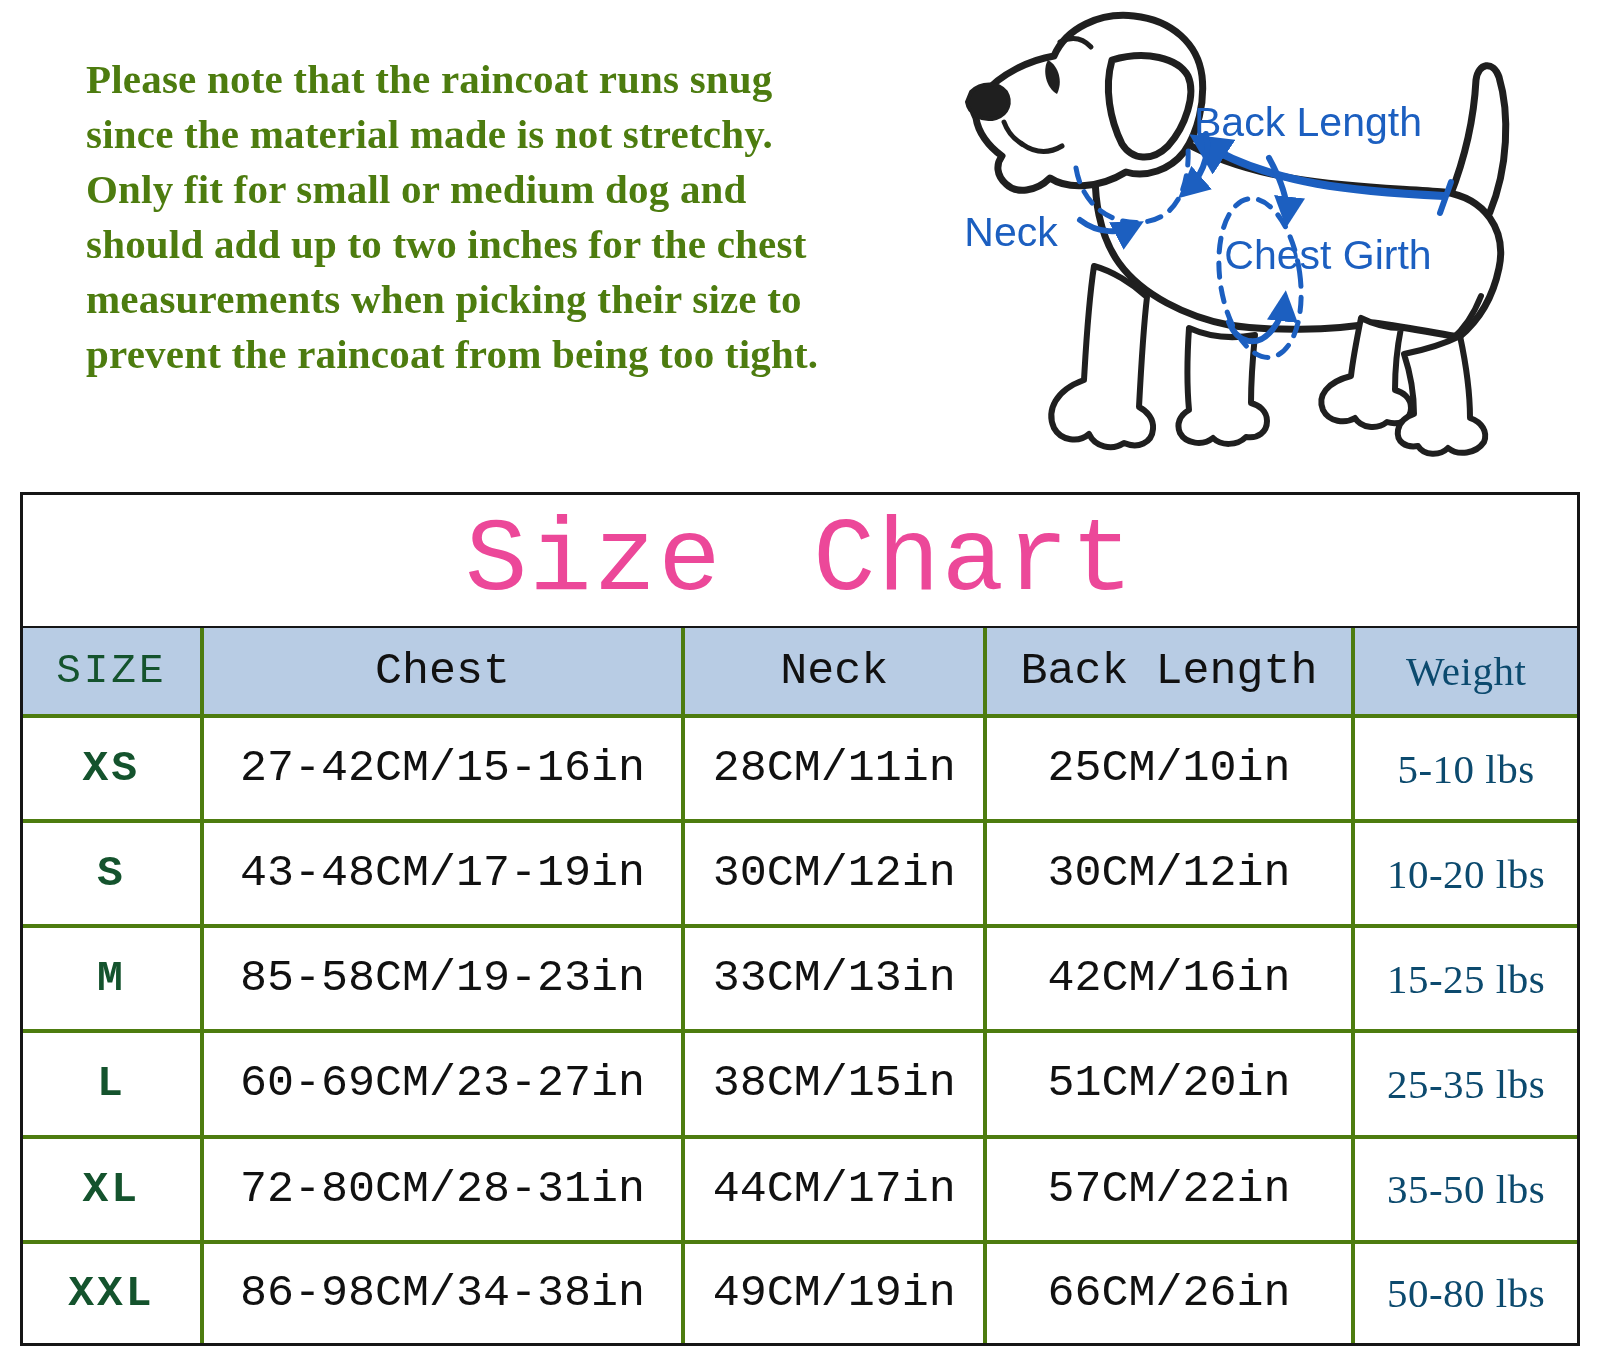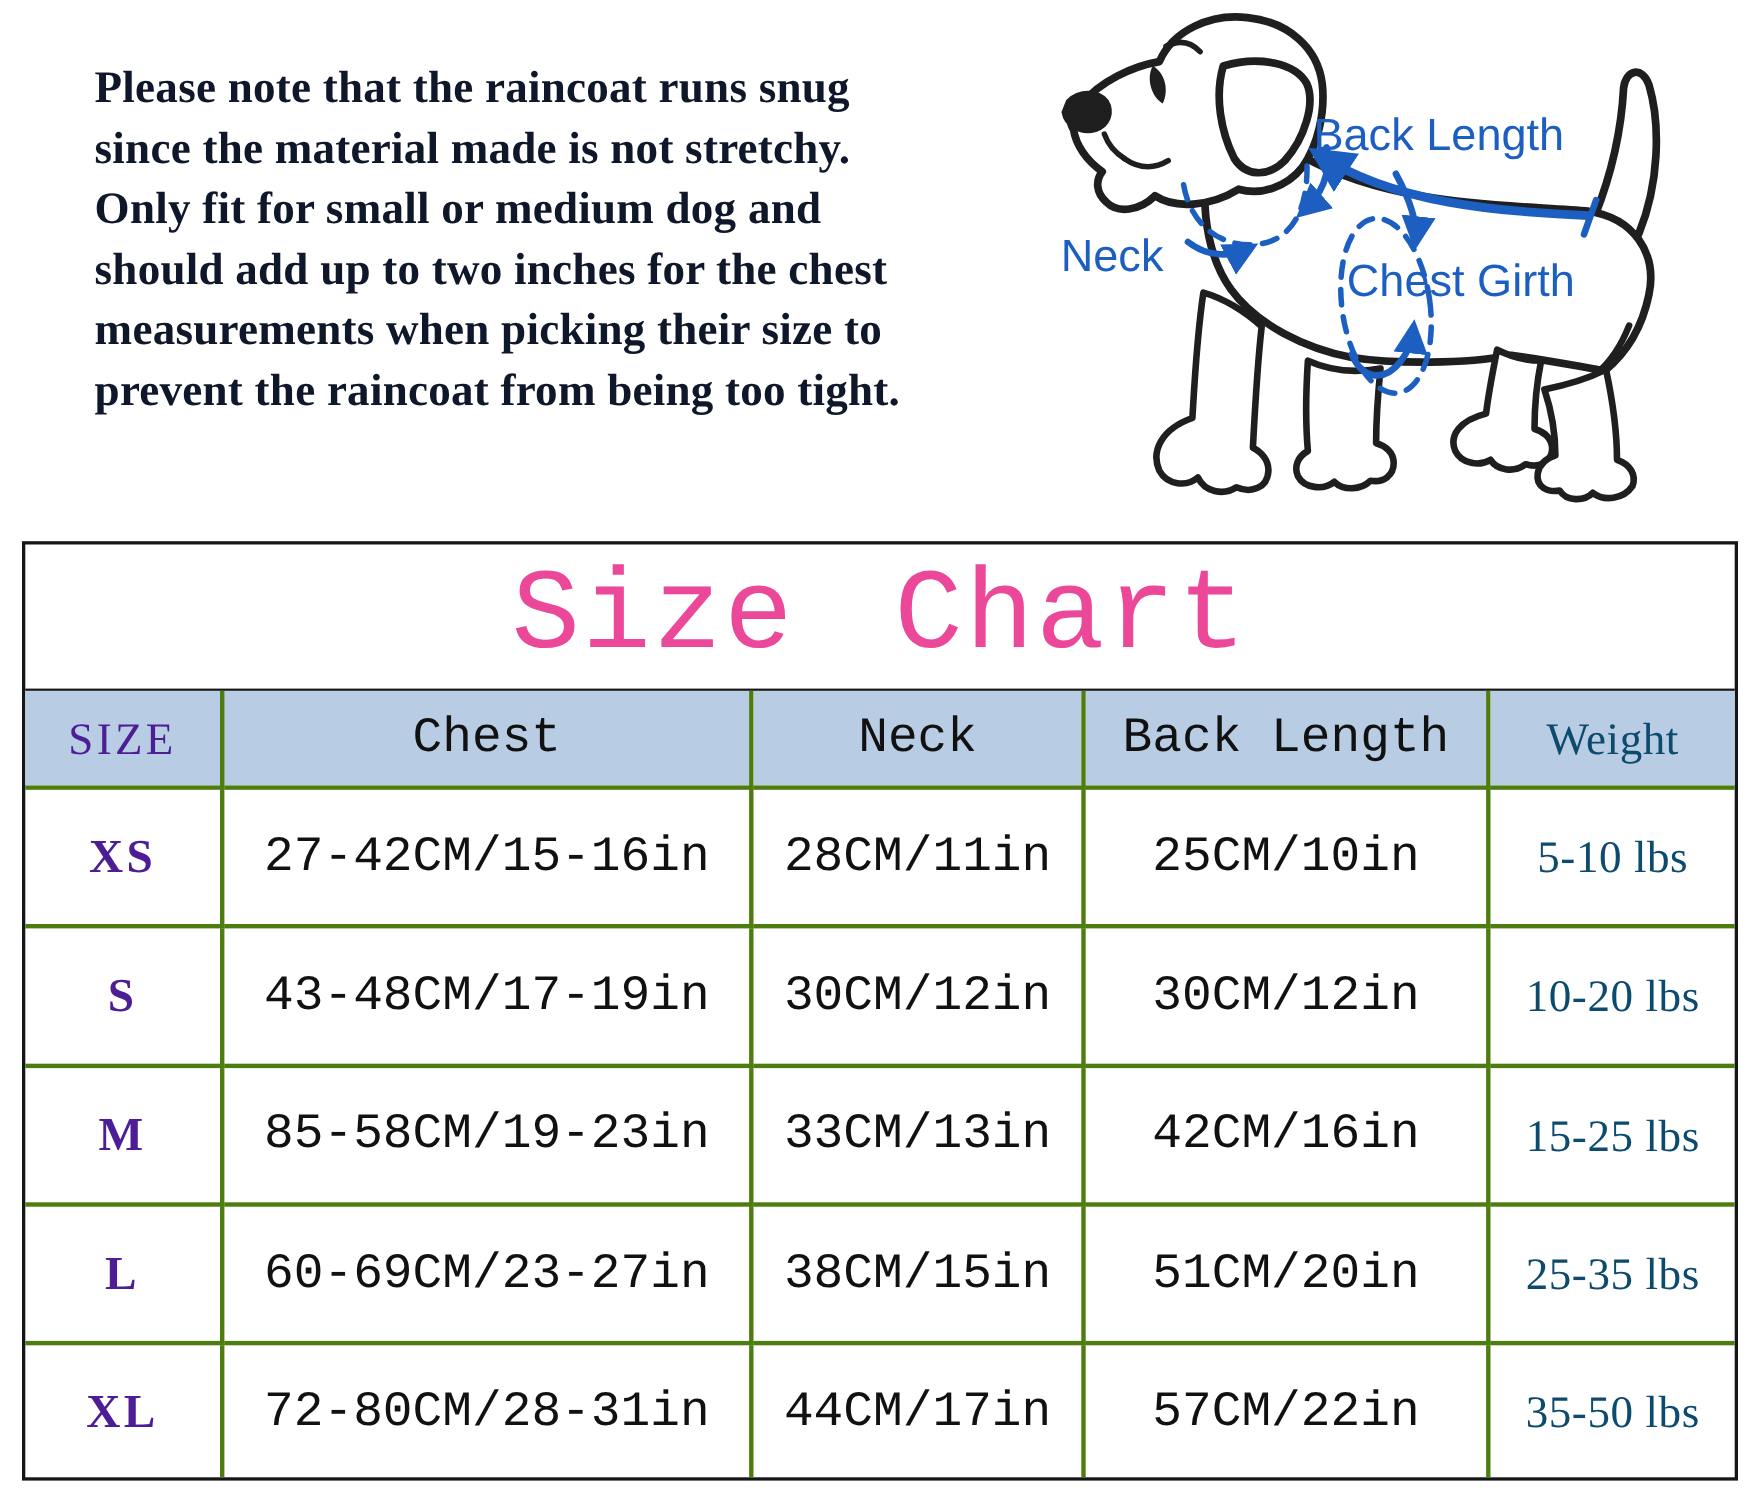--- a/index.html
+++ b/index.html
@@ -5,21 +5,21 @@
   html,body{margin:0;padding:0;background:#fff;}
   .page{
     position:relative;width:1600px;height:1358px;background:#ffffff;overflow:hidden;
     font-family:"Liberation Serif",serif;color:#141414;
   }
 
   
   .note{
     position:absolute;left:86px;top:52px;width:880px;
     font-family:"Liberation Serif",serif;font-size:41px;font-weight:600;
-    line-height:55px;color:#0f172a;letter-spacing:.2px;
+    line-height:55px;color:#4d7c0f;letter-spacing:.2px;
   }
 
   
   .dog-svg{position:absolute;left:938px;top:0;width:660px;height:482px;}
   .ink{stroke:#1f1f1f;stroke-linecap:round;stroke-linejoin:round;fill:none;}
   .ink-fill{fill:#ffffff;stroke:#1f1f1f;stroke-linecap:round;stroke-linejoin:round;}
   .blue-line{stroke:#1c5fc0;fill:none;stroke-linecap:round;stroke-linejoin:round;}
   .blue-dash{stroke:#1c5fc0;fill:none;stroke-width:5;stroke-dasharray:14 11;stroke-linecap:round;}
   .diagram-label{fill:#1c5fc0;font-family:"Liberation Sans",sans-serif;font-size:41px;}
 
@@ -40,21 +40,21 @@
   .size-table th,.size-table td{
     border:4px solid #4d7c0f;text-align:center;vertical-align:middle;padding:0;
     overflow:hidden;white-space:nowrap;
   }
   .size-table th{background:#b8cce4;height:86px;font-weight:normal;}
   .size-table td:first-child,.size-table th:first-child{border-left:none;}
   .size-table td:last-child,.size-table th:last-child{border-right:none;}
   .size-table tr:last-child td{border-bottom:none;}
   .size-table thead th{border-top:none;}
   .mono{font-family:"Liberation Mono",monospace;font-size:45px;color:#111;letter-spacing:0;}
-  .size-col{font-family:Liberation Serif, serif;font-weight:bold;font-size:43px;letter-spacing:3px;color:#4c1d95;}
+  .size-col{font-family:Liberation Mono, monospace;font-weight:bold;font-size:43px;letter-spacing:3px;color:#14532d;}
   .serif-col{font-family:"Liberation Serif",serif;font-size:41px;color:#0c4a6e;letter-spacing:.5px;}
 </style>
 </head>
 <body>
 
 <div class="page">
 
   <div class="note">
     <div>Please note that the raincoat runs snug</div>
     <div>since the material made is not stretchy.</div>
@@ -168,17 +168,24 @@
           <td class="mono">51CM/20in</td>
           <td class="serif-col">25-35 lbs</td>
         </tr>
         <tr>
           <td class="size-col">XL</td>
           <td class="mono">72-80CM/28-31in</td>
           <td class="mono">44CM/17in</td>
           <td class="mono">57CM/22in</td>
           <td class="serif-col">35-50 lbs</td>
         </tr>
+        <tr>
+          <td class="size-col">XXL</td>
+          <td class="mono">86-98CM/34-38in</td>
+          <td class="mono">49CM/19in</td>
+          <td class="mono">66CM/26in</td>
+          <td class="serif-col">50-80 lbs</td>
+        </tr>
       </tbody>
     </table>
   </div>
 
 </div>
 
 </body></html>

